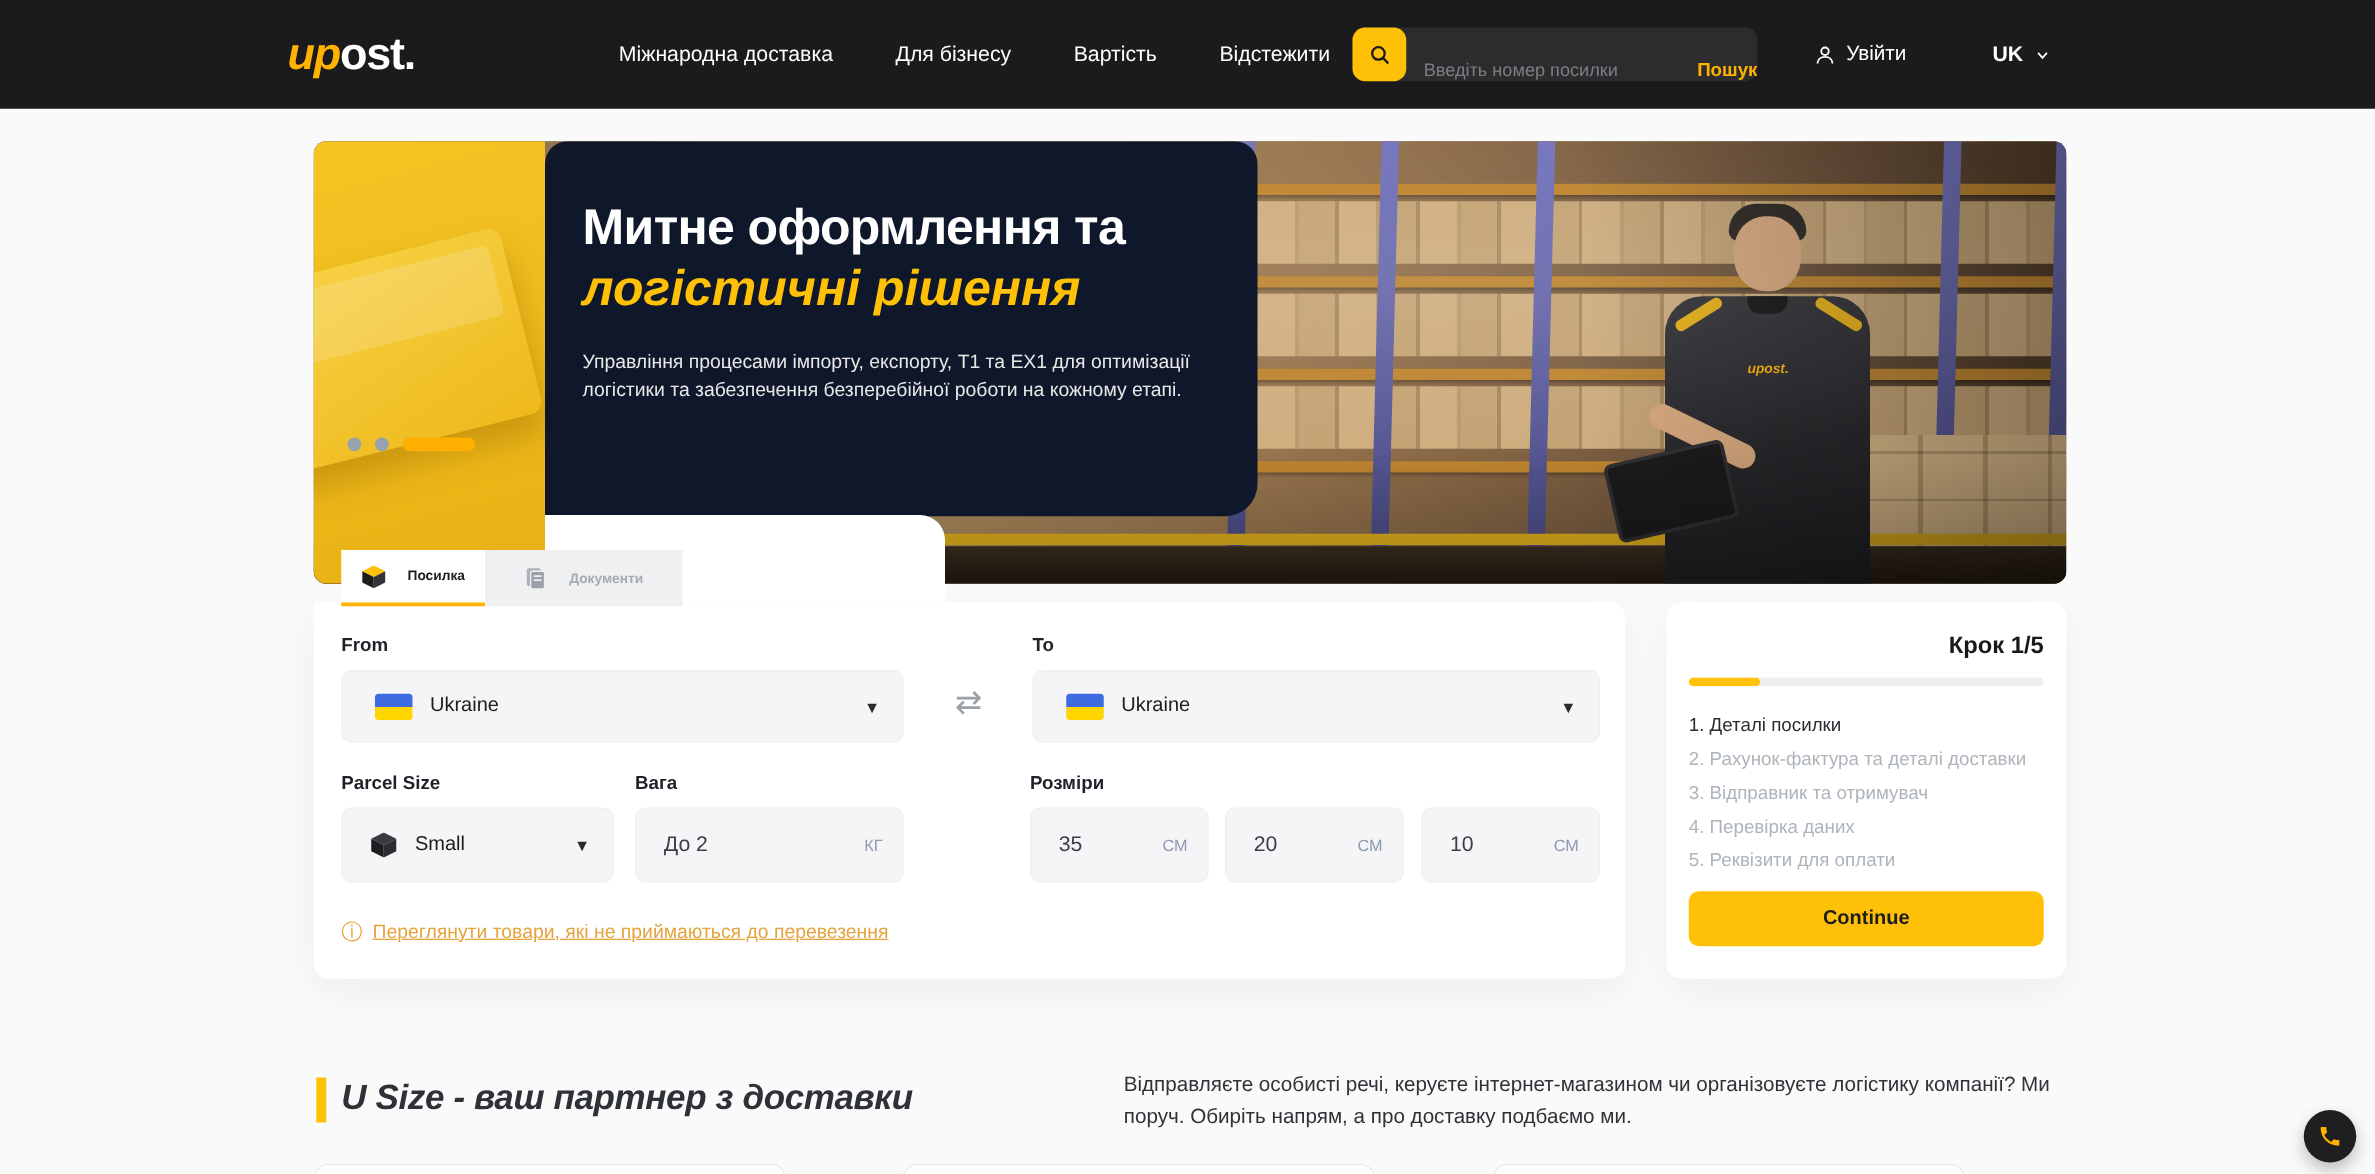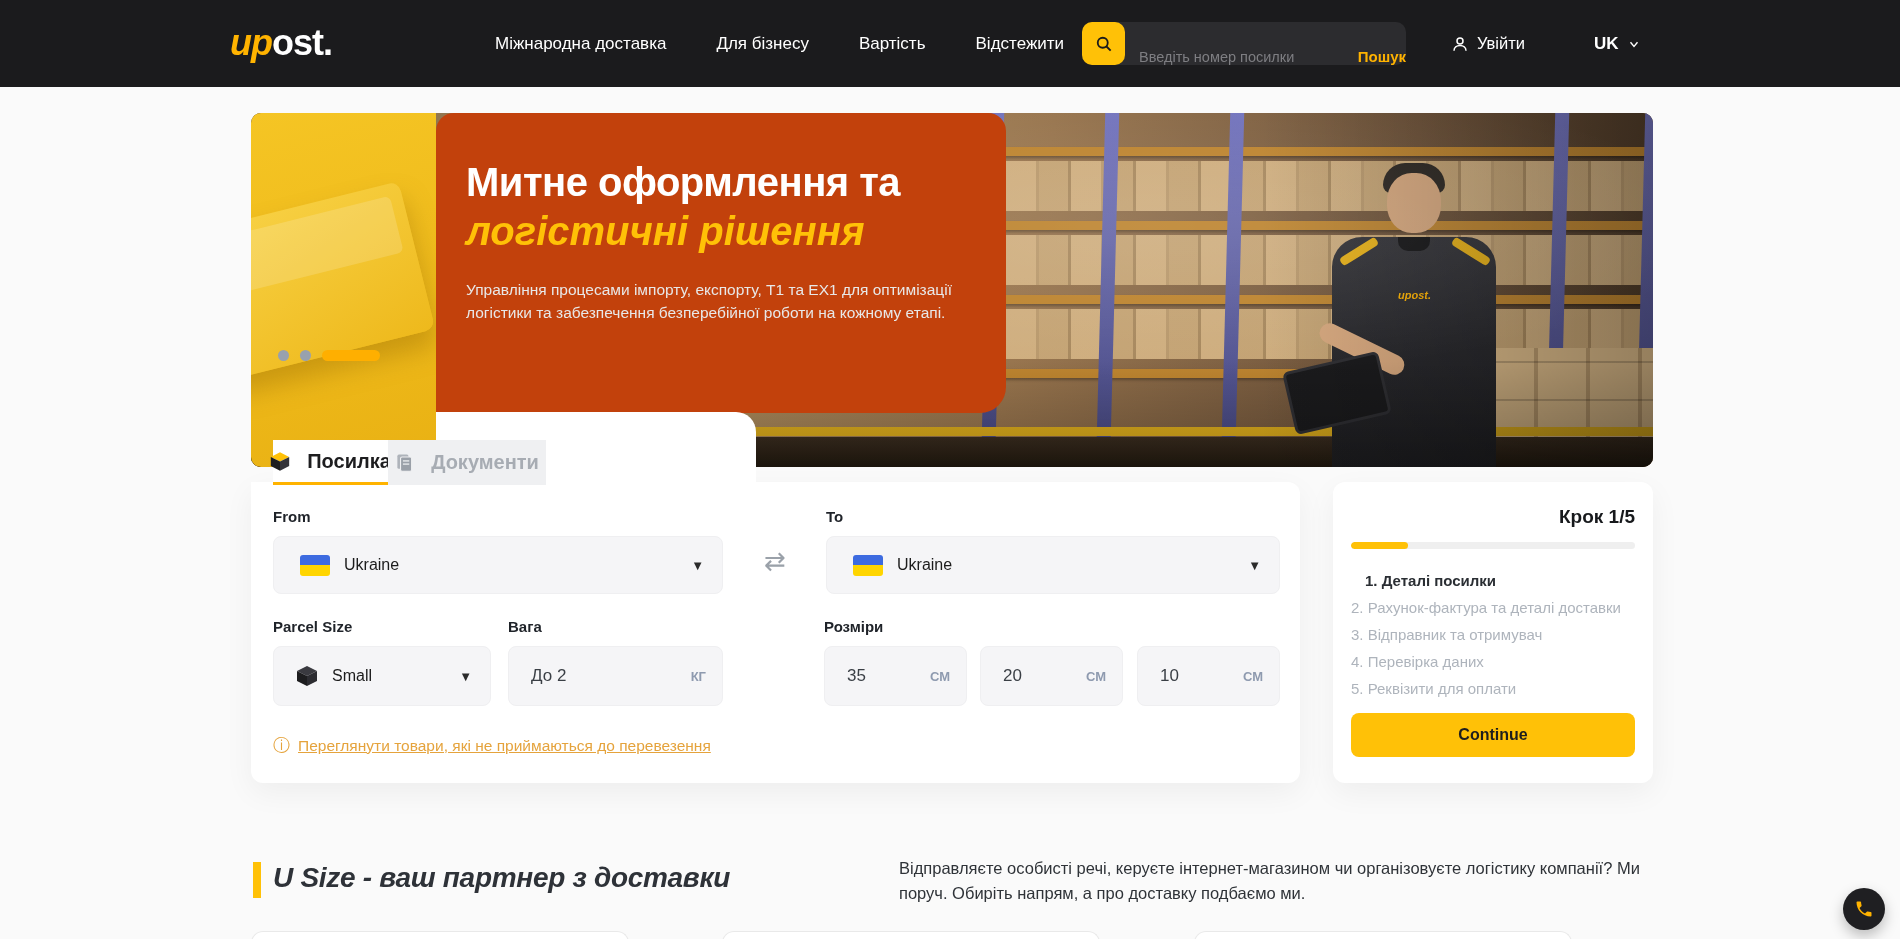--- a/index.html
+++ b/index.html
@@ -82,70 +82,70 @@
   .strip { position: absolute; left: 0; top: 0; width: 185px; height: 100%;
     background: linear-gradient(165deg,#f5c524,#e9b113); }
   .envelope { position: absolute; left: -46px; top: 92px; width: 215px; height: 152px;
     background: linear-gradient(160deg,#f8d246,#eeb91c); transform: rotate(-14deg);
     border-radius: 10px; box-shadow: 0 16px 26px rgba(135,92,0,.35); }
   .envelope:after { content: ""; position: absolute; left: 12px; top: 12px; right: 12px; height: 58px;
     background: rgba(255,255,255,.16); border-radius: 6px; }
 
   
   .panel { position: absolute; left: 185px; top: 0; width: 570px; height: 300px;
-    background: #c2410c; border-radius: 18px 18px 26px 0; padding: 46px 36px 0 30px; }
+    background: #0f172a; border-radius: 18px 18px 26px 0; padding: 46px 36px 0 30px; }
   .panel h1 { color: #ffffff; font-size: 40px; font-weight: 700; letter-spacing: -.5px; line-height: 46px; }
   .panel h2 { color: #ffc107; font-size: 40px; font-weight: 700; font-style: italic; line-height: 46px; margin-top: 3px; }
   .panel p { color: #e8e8e8; font-size: 15.5px; line-height: 23px; margin-top: 24px; max-width: 505px; }
 
   
   .dots { position: absolute; left: 27px; top: 237px; display: flex; align-items: center; gap: 11px; }
   .dot { width: 11px; height: 11px; border-radius: 50%; background: #98a1ae; cursor: pointer; }
   .dot-pill { width: 58px; height: 11px; border-radius: 6px; background: #ffaf00; cursor: pointer; }
 
   
   .notch { position: absolute; left: 436px; top: 412px; width: 320px; height: 70px;
     background: #ffffff; border-radius: 0 20px 0 0; z-index: 3; }
 
   
   .tabs { position: absolute; left: 273px; top: 440px; height: 45px; display: flex; z-index: 4; }
   .tab { display: flex; align-items: center; justify-content: center; gap: 17px; cursor: pointer;
-    font-size: 20px; }
+    font-size: 11px; }
   .tab.active { width: 115px; background: #ffffff; border-bottom: 3px solid #ffb300; color: #1d1d1f; font-weight: 700; }
   .tab.inactive { width: 158px; background: #eff0f2; color: #a7acb3; font-weight: 600; }
 
   
   .form-card { position: absolute; left: 251px; top: 482px; width: 1049px; height: 301px;
     background: #ffffff; border-radius: 0 12px 12px 12px; box-shadow: 0 10px 30px rgba(0,0,0,.05); z-index: 2; }
   .flabel { position: absolute; font-size: 15px; font-weight: 700; color: #1f2329; }
   .select, .finput { position: absolute; background: #f5f5f7; border: 1px solid #efeff1; border-radius: 8px;
     display: flex; align-items: center; }
   .select { cursor: pointer; }
   .flag { width: 30px; height: 21px; border-radius: 3px; overflow: hidden; flex: 0 0 auto;
     background: linear-gradient(#3d6be0 0 50%, #ffd500 50% 100%); }
   .sel-text { font-size: 16px; color: #1c1c1c; margin-left: 14px; }
   .caret { margin-left: auto; margin-right: 18px; font-size: 13px; color: #2b2b2b; }
   .swap { position: absolute; left: 513px; top: 64px; font-size: 26px; color: #9aa1a9; cursor: pointer; }
   .finput input { border: none; outline: none; background: transparent; font-size: 17px; color: #3a3f45;
     width: 70%; padding-left: 22px; font-family: "Liberation Sans", sans-serif; }
-  .unit { margin-left: auto; margin-right: 16px; font-size: 13px; font-weight: 700; color: #8e9aaf; text-transform: uppercase; }
+  .unit { margin-left: auto; margin-right: 16px; font-size: 13px; font-weight: 400; color: #8e9aaf; text-transform: uppercase; }
   .restricted { position: absolute; left: 22px; top: 252px; display: flex; align-items: center; gap: 8px;
     color: #e5a33c; cursor: pointer; }
   .restricted .txt { font-size: 15.5px; text-decoration: underline; }
   .info-glyph { font-size: 17px; }
 
   
   .steps-card { position: absolute; left: 1333px; top: 482px; width: 320px; height: 301px;
     background: #ffffff; border-radius: 12px; box-shadow: 0 10px 30px rgba(0,0,0,.05); padding: 24px 18px; }
   .steps-title { font-size: 19px; font-weight: 700; color: #17191c; text-align: right; }
   .progress { margin-top: 14px; width: 284px; height: 7px; background: #efefef; border-radius: 4px; overflow: hidden; }
   .progress-fill { height: 100%; background: #ffc107; border-radius: 4px; }
   .steps-list { margin-top: 18px; }
   .step { font-size: 15px; line-height: 27px; color: #aeb4bc; }
-  .step.active { color: #2a2e33; font-weight: 700; margin-left: 14px; }
+  .step.active { color: #2a2e33; font-weight: 400; }
   .continue-btn { position: absolute; left: 18px; top: 231px; width: 284px; height: 44px;
     background: #ffc107; border: none; border-radius: 8px; font-size: 16px; font-weight: 700; color: #1e1e1e;
     cursor: pointer; font-family: "Liberation Sans", sans-serif; }
 
   
   .intro-bar { position: absolute; left: 253px; top: 862px; width: 8px; height: 36px; background: #ffc107; }
   .intro-heading { position: absolute; left: 273px; top: 862px; font-size: 28px; font-weight: 700;
     font-style: italic; color: #2e3238; letter-spacing: -.3px; }
   .intro-text { position: absolute; left: 899px; top: 856px; width: 756px; font-size: 16.5px;
     color: #2f3338; line-height: 25px; }

